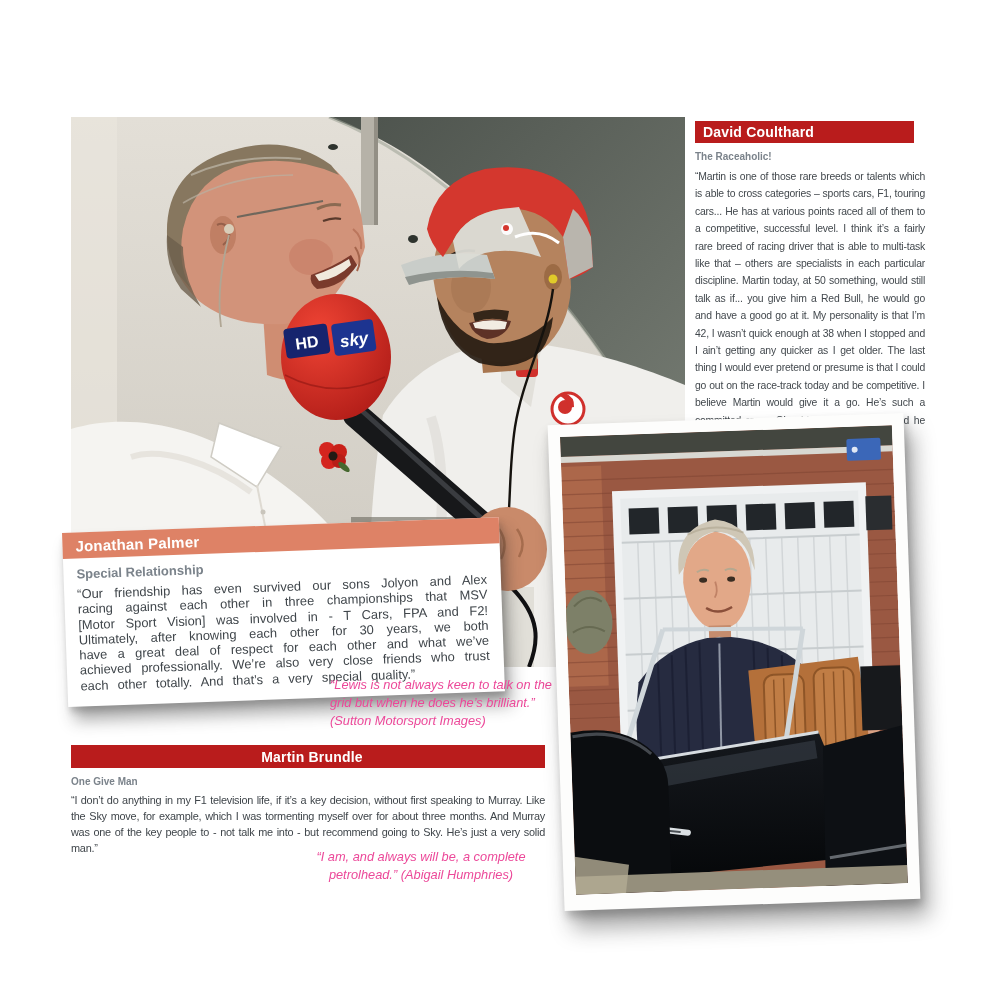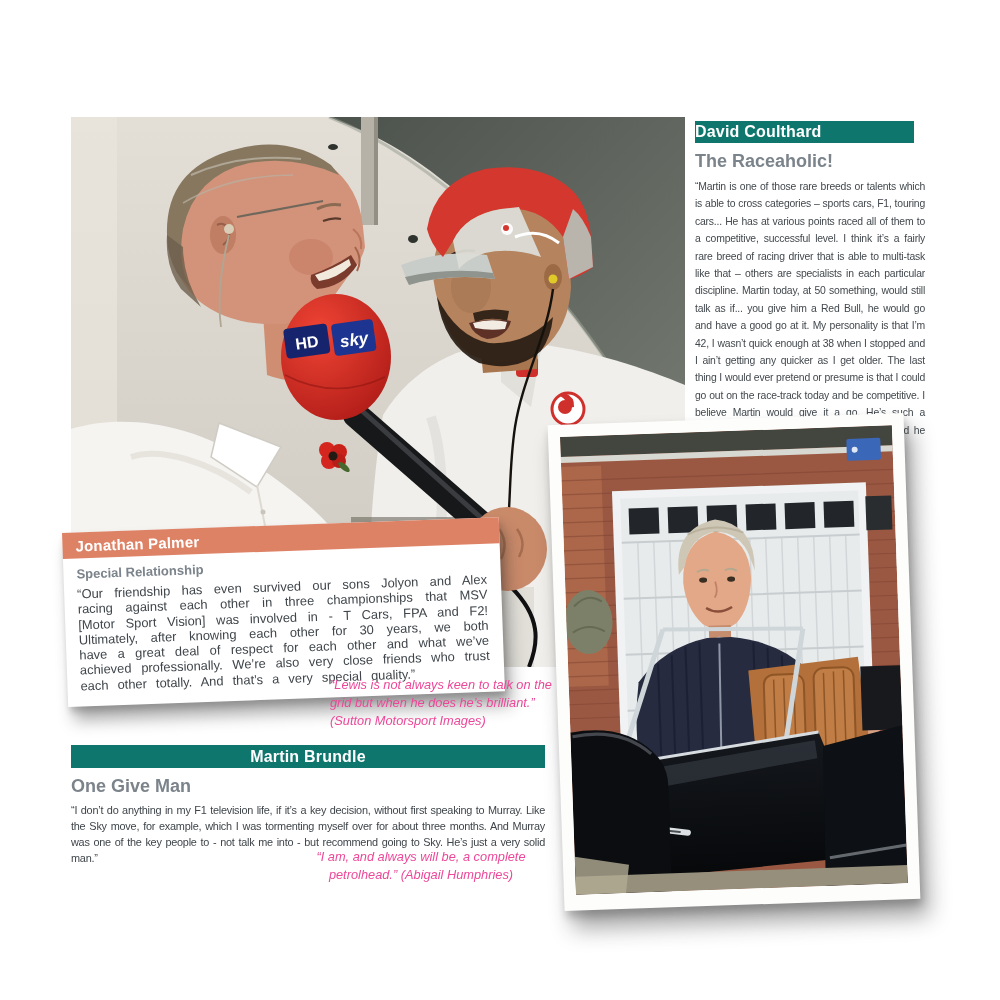--- a/index.html
+++ b/index.html
@@ -4,24 +4,24 @@
 <style>
   html,body{margin:0;padding:0;background:#ffffff;}
   .page{position:relative;width:1000px;height:1000px;background:#ffffff;overflow:hidden;
         font-family:"Liberation Sans","DejaVu Sans",sans-serif;}
 
   
   .photo-main{position:absolute;left:71px;top:117px;width:614px;height:550px;display:block;}
 
   
   .dc{position:absolute;left:695px;top:121px;width:230px;}
-  .bar{height:22px;background:#0f766e;color:#fff;display:flex;align-items:center;
-       font-weight:bold;font-size:16px;letter-spacing:.2px;padding-left:0;box-sizing:border-box;}
+  .bar{height:22px;background:#b91c1c;color:#fff;display:flex;align-items:center;
+       font-weight:bold;font-size:14px;letter-spacing:.2px;padding-left:8px;box-sizing:border-box;}
   .dc .bar{width:219px;}
-  .subhead{font-weight:bold;font-size:18px;color:#7b838b;margin:8px 0 0 0;}
+  .subhead{font-weight:bold;font-size:10px;color:#7b838b;margin:8px 0 0 0;}
   .quote{font-size:10.4px;letter-spacing:-.2px;line-height:17.4px;color:#42484d;
          text-align:justify;margin:6px 0 0 0;}
 
   
   .jp-card{position:absolute;left:62px;top:533px;width:437px;background:#fff;
            transform:rotate(-2.05deg);transform-origin:0 0;
            box-shadow:6px 14px 16px rgba(40,40,40,.38),2px 5px 6px rgba(40,40,40,.22);}
   .jp-card .bar{height:26px;background:#de8266;font-size:15px;padding-left:13px;width:100%;}
   .jp-body{padding:8px 14px 13px 13px;}
   .jp-body .subhead{font-size:13px;margin:0;}

